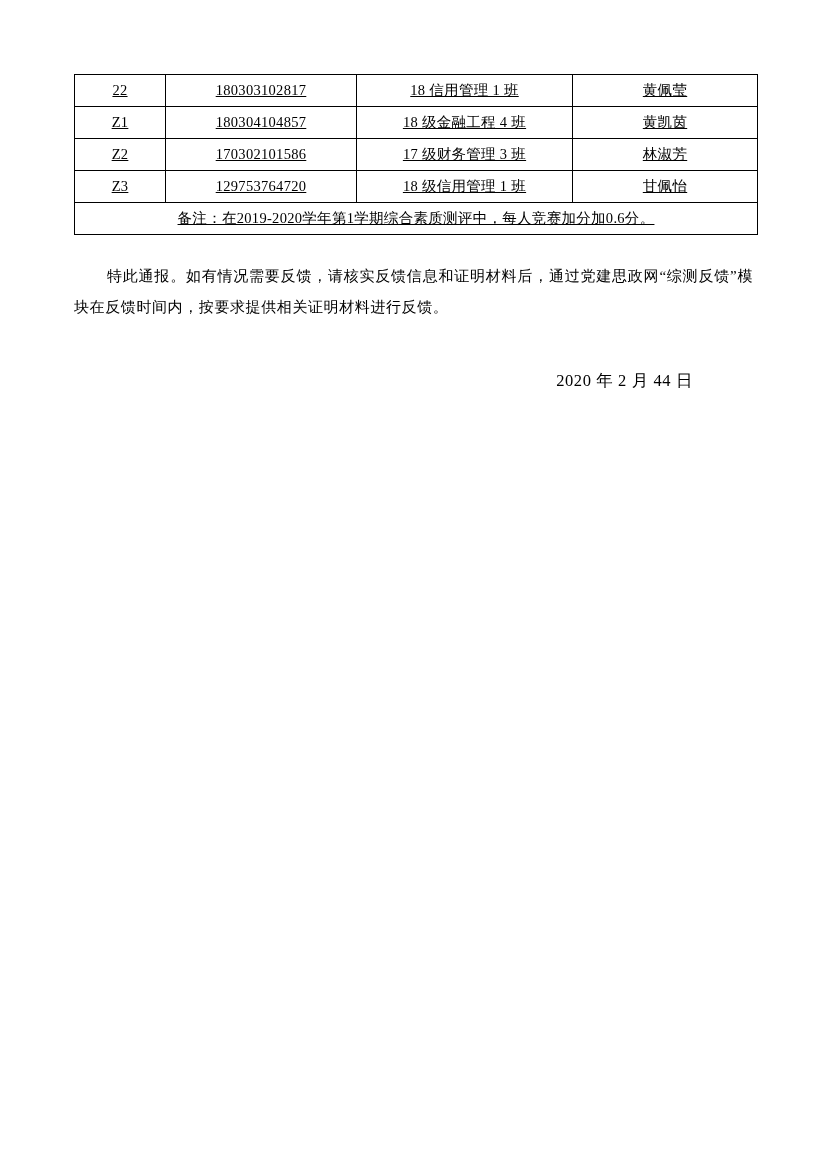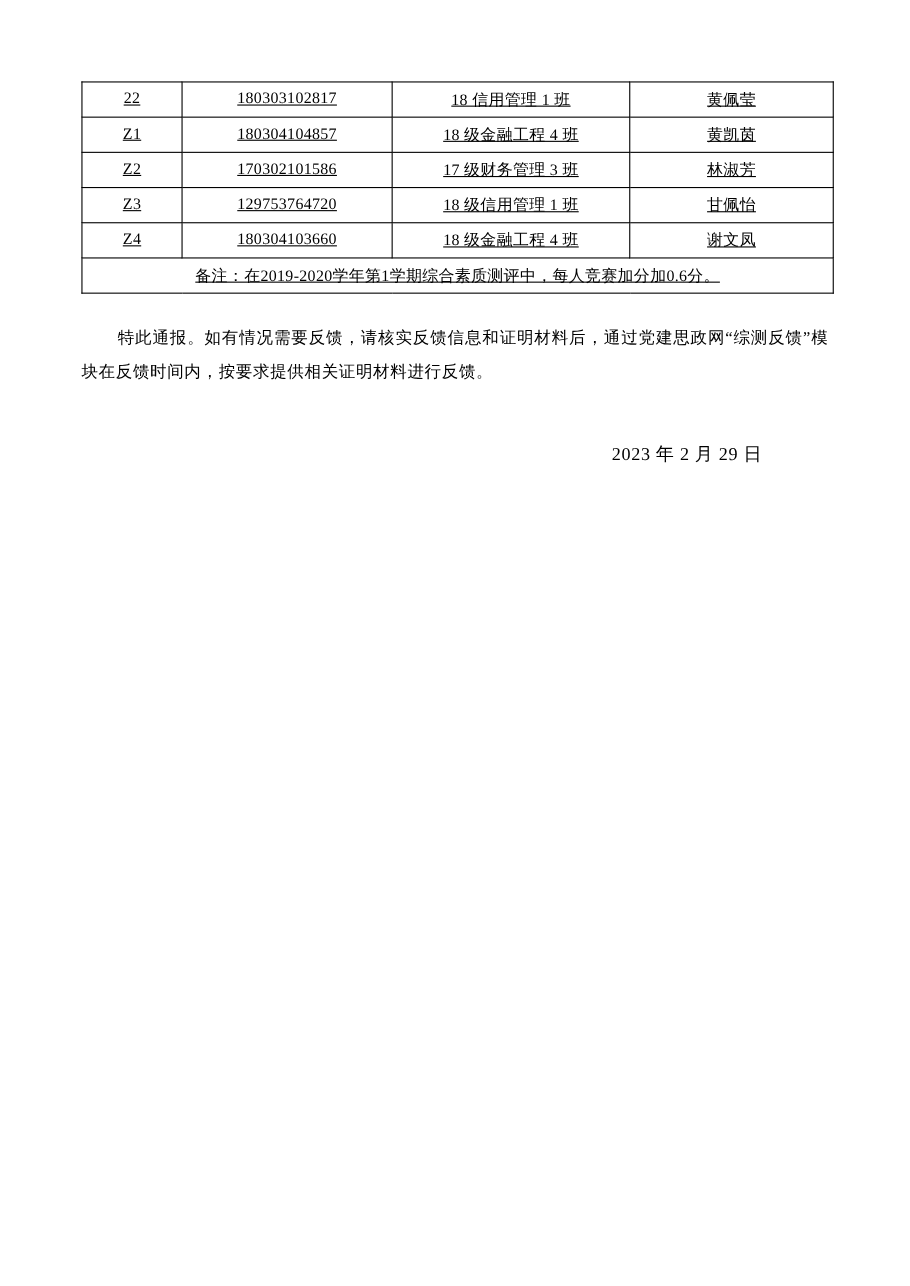--- a/index.html
+++ b/index.html
@@ -108,31 +108,25 @@
           <td class="col-class">17 级财务管理 3 班</td>
           <td class="col-name">林淑芳</td>
         </tr>
         <tr>
           <td class="col-no">Z3</td>
           <td class="col-sid">129753764720</td>
           <td class="col-class">18 级信用管理 1 班</td>
           <td class="col-name">甘佩怡</td>
         </tr>
         <tr>
-          <td class="col-no">Z4</td>
-          <td class="col-sid">180304103660</td>
-          <td class="col-class">18 级金融工程 4 班</td>
-          <td class="col-name">谢文凤</td>
-        </tr>
-        <tr>
           <td class="remark" colspan="4">备注：在2019-2020学年第1学期综合素质测评中，每人竞赛加分加0.6分。</td>
         </tr>
       </tbody>
     </table>
 
     <p class="para">特此通报。如有情况需要反馈，请核实反馈信息和证明材料后，通过党建思政网“综测反馈”模块在反馈时间内，按要求提供相关证明材料进行反馈。</p>
 
     <div class="signature">
-      <div class="sig-line-2">2023 年 2 月 29 日</div>
+      <div class="sig-line-2">2020 年 2 月 44 日</div>
     </div>
 
   </div>
 </div>
 
 </body></html>

